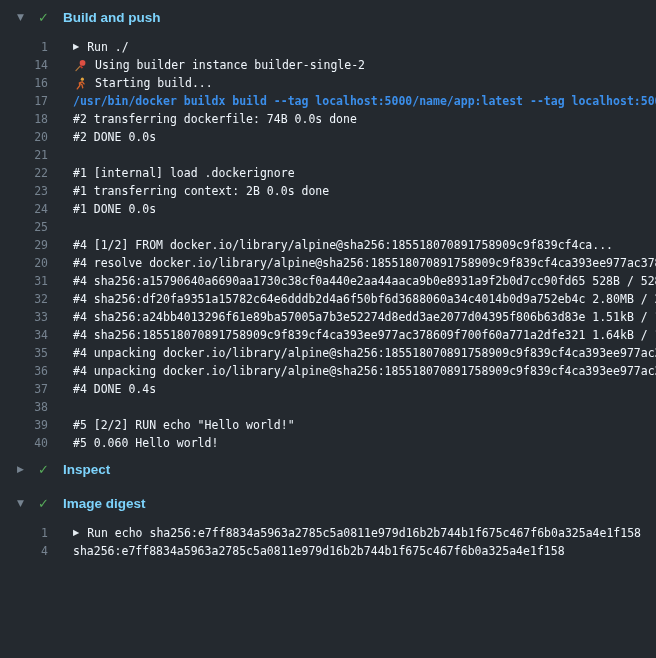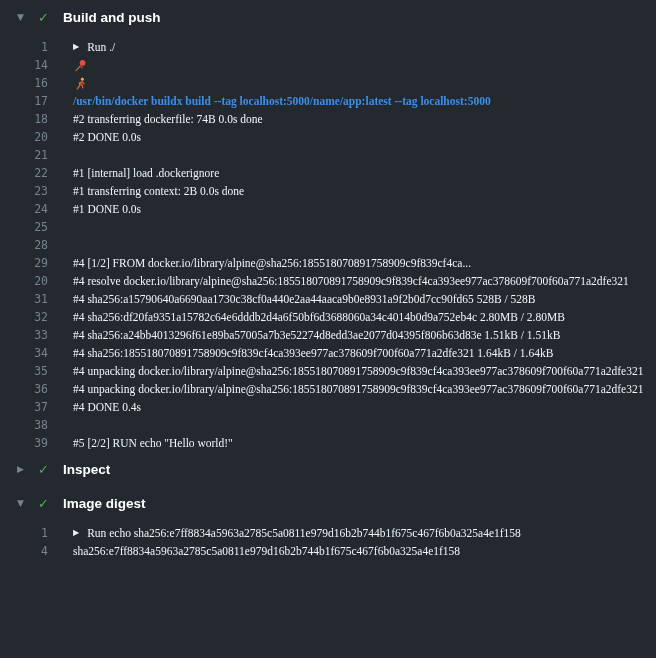--- a/index.html
+++ b/index.html
@@ -25,38 +25,38 @@
     font-family: "DejaVu Sans", sans-serif;
   }
   .check {
     width: 16px; flex: none; margin-left: 7px;
     color: #57ab5a; font-size: 13px; font-weight: bold;
     font-family: "DejaVu Sans", sans-serif;
   }
   .title {
     margin-left: 9px;
     font-family: "Liberation Sans", "DejaVu Sans", sans-serif;
-    font-weight: 700; font-size: 13.5px; color: #ffffff;
+    font-weight: 700; font-size: 13.5px; color: #7dd3fc;
   }
 
   .section-lines { margin-top: 10px; }
   .log-line {
     display: flex; align-items: center;
     height: 18px; font-size: 11.5px; line-height: 18px;
   }
   .ln {
     width: 48px; flex: none; text-align: right;
     color: #768390; cursor: pointer;
   }
   .lc {
     flex: 1; padding-left: 25px; overflow: hidden;
     display: flex; align-items: center;
     color: #f0f6fc; white-space: pre;
   }
-  .lc .line-text { white-space: pre; flex: none; font-family: Liberation Serif, serif; }
+  .lc .line-text { white-space: pre; flex: none; }
   .kind-command .line-text { color: #3b8eea; font-weight: bold; }
   .chevron {
     flex: none; font-size: 8px; margin-right: 8px; color: #e6edf3;
     font-family: "DejaVu Sans", sans-serif;
   }
   .emoji {
     flex: none; width: 14px; height: 14px; margin-right: 8px;
     display: inline-flex; align-items: center; justify-content: center;
   }
   .emoji svg { display: block; }
@@ -76,30 +76,30 @@
     <span class="ln">1</span>
     <span class="lc kind-run"><span class="chevron">▶</span><span class="line-text">Run ./</span></span>
   </div>
 
   <div class="log-line">
     <span class="ln">14</span>
     <span class="lc kind-emoji"><span class="emoji"><svg width="13" height="13" viewBox="0 0 14 14">
                 <circle cx="9.2" cy="4.2" r="3.1" fill="#dd4f43"></circle>
                 <path d="M7.2 6.6 L10 9.4 L8.2 10.2 L5.6 7.6 Z" fill="#c0392b"></path>
                 <path d="M6.1 8.2 L2.1 12.5" stroke="#b0763c" stroke-width="1.3" stroke-linecap="round"></path>
-              </svg></span></span>
+              </svg></span><span class="line-text">Using builder instance builder-single-2</span></span>
   </div>
 
 
   <div class="log-line">
     <span class="ln">16</span>
     <span class="lc kind-emoji"><span class="emoji"><svg width="13" height="13" viewBox="0 0 14 14">
                 <circle cx="9" cy="2.3" r="1.7" fill="#e2a33e"></circle>
                 <path d="M3.5 12.8 L6.2 9.2 L5.8 6.4 L8.8 5.2 L10.8 7.4 M5.8 6.4 L8.6 8.4 L9.4 11.6" stroke="#d4622a" stroke-width="1.5" fill="none" stroke-linecap="round" stroke-linejoin="round"></path>
-              </svg></span></span>
+              </svg></span><span class="line-text">Starting build...</span></span>
   </div>
 
   <div class="log-line">
     <span class="ln">17</span>
     <span class="lc kind-command"><span class="line-text">/usr/bin/docker buildx build --tag localhost:5000/name/app:latest --tag localhost:5000</span></span>
   </div>
 
 
   <div class="log-line">
     <span class="ln">18</span>
@@ -131,24 +131,20 @@
     <span class="lc kind-plain"><span class="line-text">#1 DONE 0.0s</span></span>
   </div>
 
   <div class="log-line">
     <span class="ln">25</span>
     <span class="lc kind-plain"><span class="line-text"></span></span>
   </div>
 
 
 
-  <div class="log-line">
-    <span class="ln">28</span>
-    <span class="lc kind-plain"><span class="line-text"></span></span>
-  </div>
 
   <div class="log-line">
     <span class="ln">29</span>
     <span class="lc kind-plain"><span class="line-text">#4 [1/2] FROM docker.io/library/alpine@sha256:185518070891758909c9f839cf4ca...</span></span>
   </div>
 
   <div class="log-line">
     <span class="ln">20</span>
     <span class="lc kind-plain"><span class="line-text">#4 resolve docker.io/library/alpine@sha256:185518070891758909c9f839cf4ca393ee977ac378609f700f60a771a2dfe321</span></span>
   </div>
@@ -191,20 +187,24 @@
   <div class="log-line">
     <span class="ln">38</span>
     <span class="lc kind-plain"><span class="line-text"></span></span>
   </div>
 
   <div class="log-line">
     <span class="ln">39</span>
     <span class="lc kind-plain"><span class="line-text">#5 [2/2] RUN echo "Hello world!"</span></span>
   </div>
 
+  <div class="log-line">
+    <span class="ln">40</span>
+    <span class="lc kind-plain"><span class="line-text">#5 0.060 Hello world!</span></span>
+  </div>
 </div>
   </section>
 
   <section class="log-section sec-inspect">
     <div class="section-header">
       <span class="tri">▶</span>
       <span class="check">✓</span>
       <span class="title">Inspect</span>
     </div>
 

